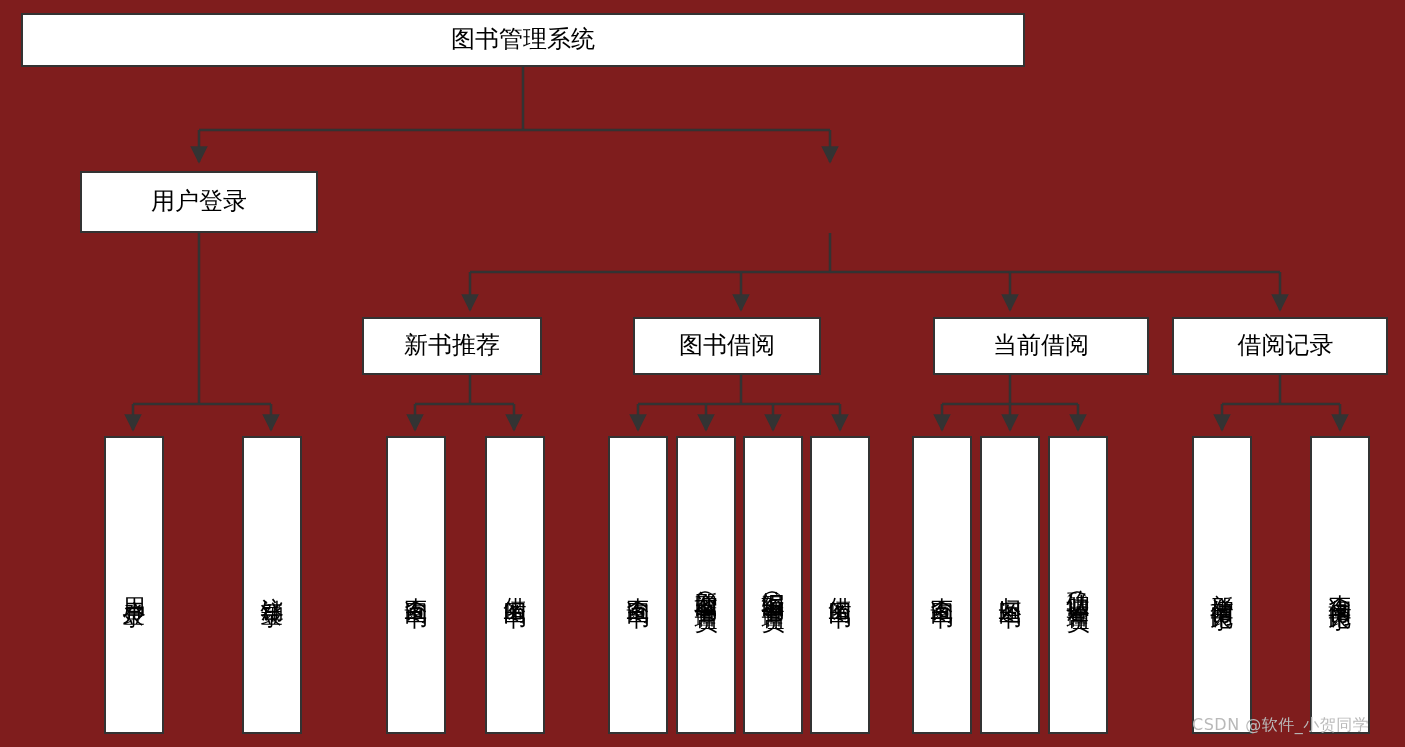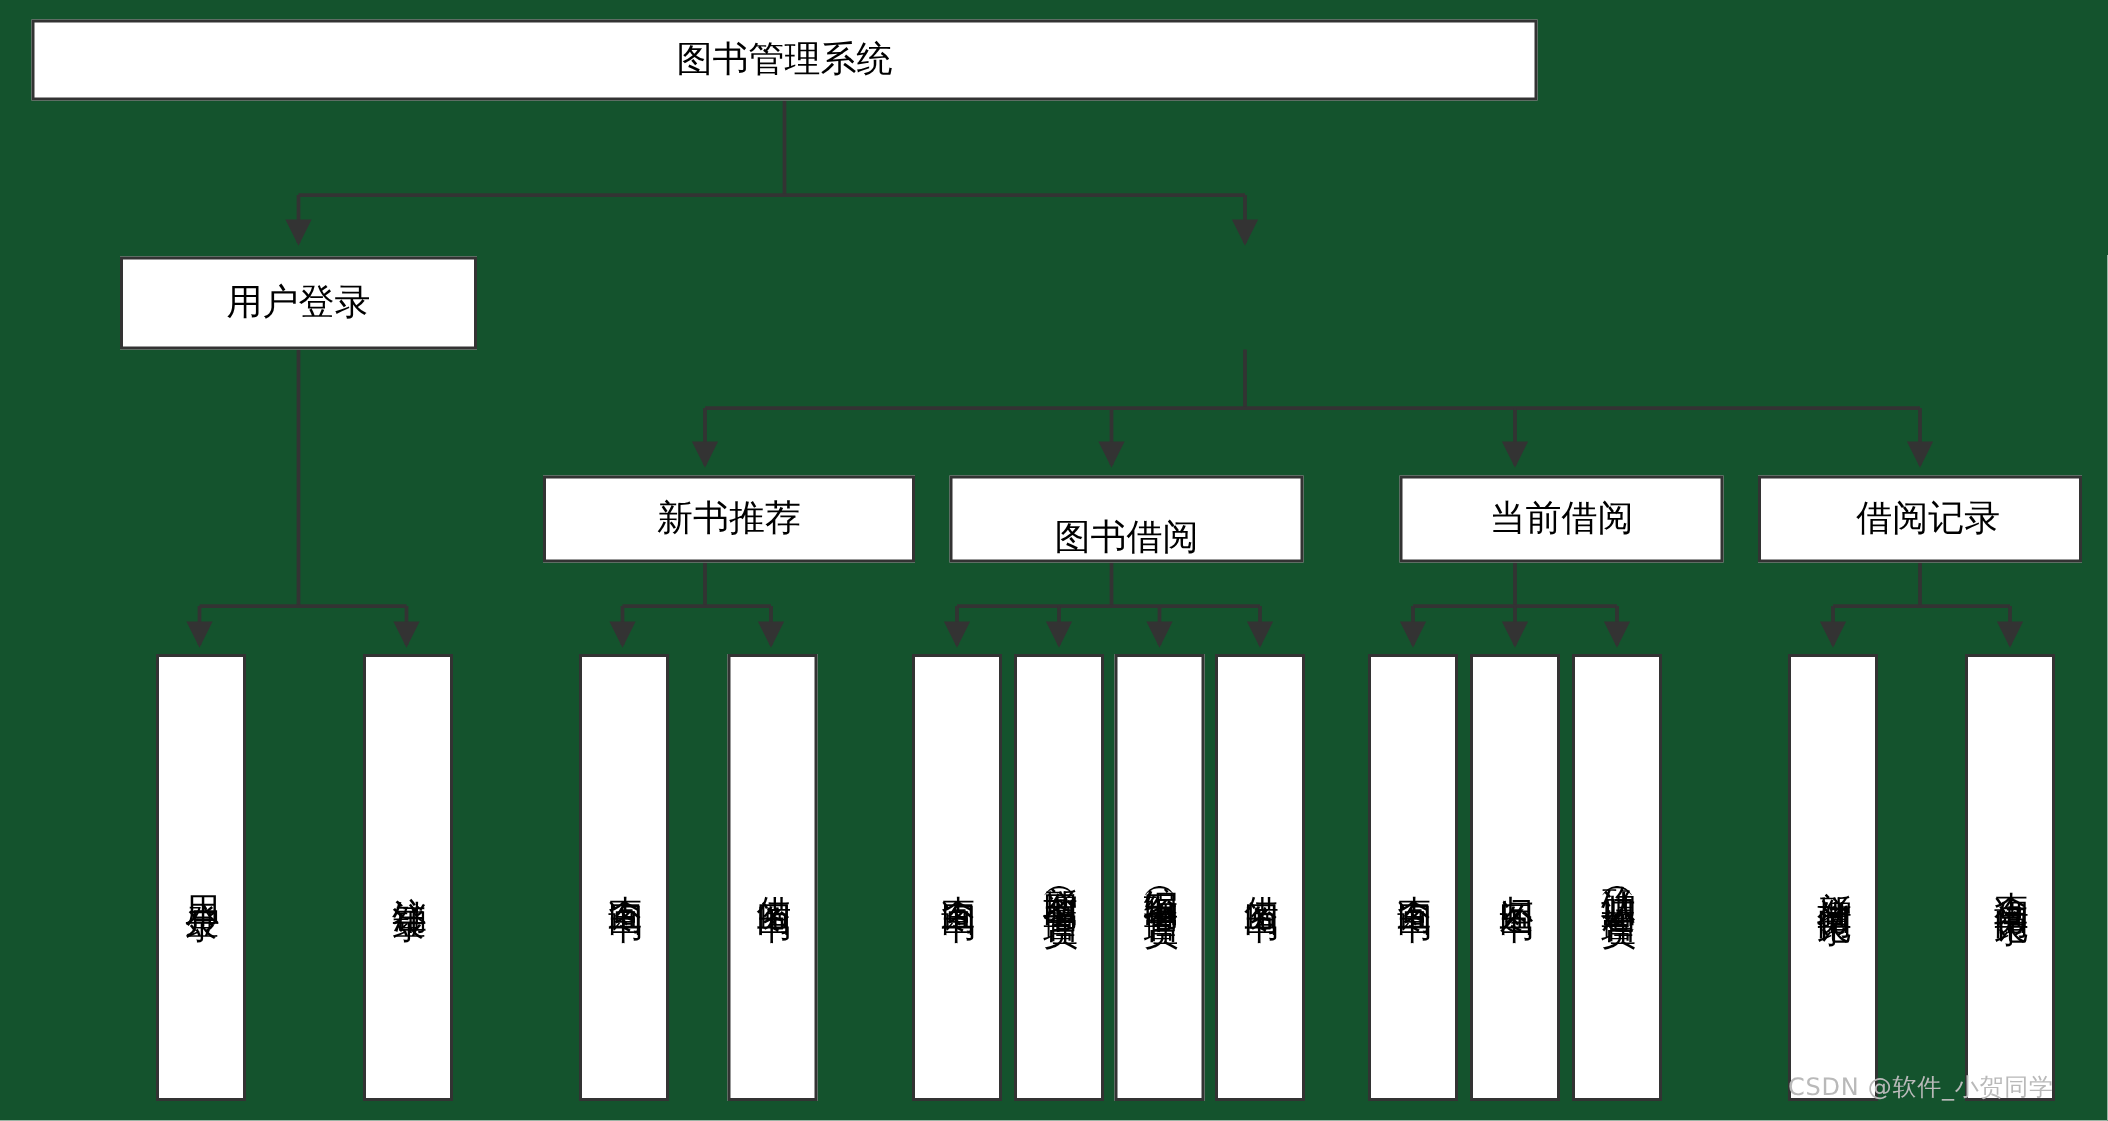--- a/index.html
+++ b/index.html
@@ -7,21 +7,21 @@
     padding: 0;
     background: #ffffff;
   }
   body {
     font-family: "DejaVu Sans", "Liberation Sans", sans-serif;
   }
   #canvas {
     position: relative;
     width: 1405px;
     height: 747px;
-    background: #14532d;
+    background: #7f1d1d;
     overflow: hidden;
   }
   .edges {
     position: absolute;
     left: 0;
     top: 0;
     width: 1405px;
     height: 747px;
     pointer-events: none;
   }
@@ -122,25 +122,25 @@
 
   <div class="node h-node" style="left:21px; top:13px; width:1004px; height:54px;">
     <span class="node-label">图书管理系统</span>
   </div>
 
   <div class="node h-node" style="left:80px; top:171px; width:238px; height:62px;">
     <span class="node-label">用户登录</span>
   </div>
 
 
-  <div class="node h-node" style="left:362px; top:317px; width:248px; height:58px;">
+  <div class="node h-node" style="left:362px; top:317px; width:180px; height:58px;">
     <span class="node-label">新书推荐</span>
   </div>
 
-  <div class="node h-node" style="left:633px; top:317px; width:236px; height:58px;align-items:flex-end;">
+  <div class="node h-node" style="left:633px; top:317px; width:188px; height:58px;">
     <span class="node-label">图书借阅</span>
   </div>
 
   <div class="node h-node" style="left:902px; top:317px; width:216px; height:58px;margin-left:31px;">
     <span class="node-label">当前借阅</span>
   </div>
 
   <div class="node h-node" style="left:1172px; top:317px; width:216px; height:58px;padding-left:11px;">
     <span class="node-label">借阅记录</span>
   </div>

